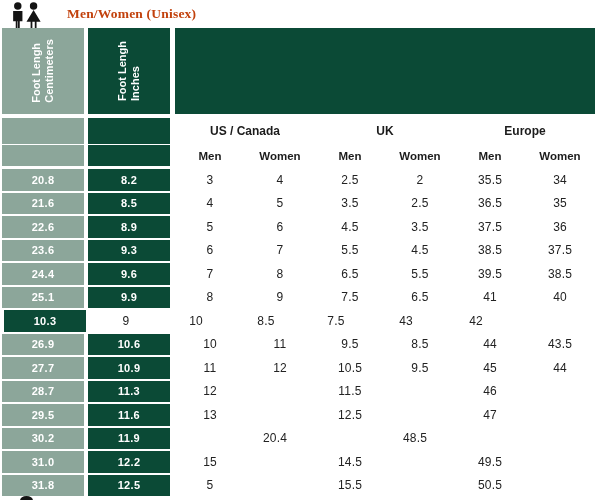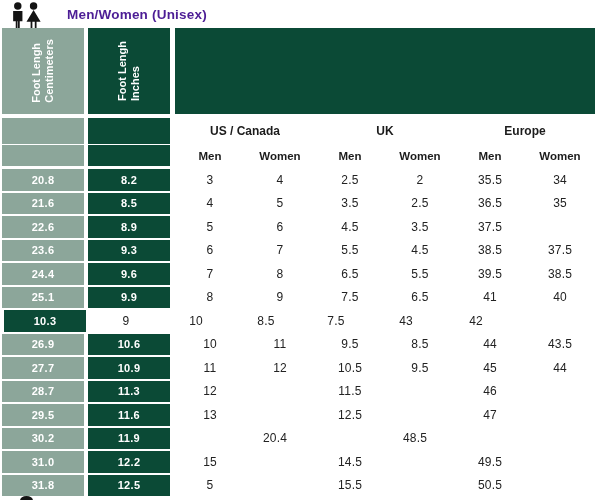--- a/index.html
+++ b/index.html
@@ -12,22 +12,23 @@
   .page { position: relative; width: 600px; height: 500px; }
 
   
   .title-bar {
     height: 28px;
     display: flex; align-items: center;
   }
   .people-icon { width: 40px; height: 26px; margin-left: 8px; margin-top: 2px; flex: 0 0 auto; }
   .page-title {
     margin: 0 0 0 19px;
-    font-size: 13.5px; font-weight: 700; color: #4c1d95;
+    font-size: 13.5px; font-weight: 700; color: #c2410c;
     letter-spacing: .2px;
+    font-family: Liberation Serif, serif;
   }
 
   
   .trow { display: flex; }
   .cell { box-sizing: border-box; }
   .c1 { width: 82px; margin-left: 2px; }
   .c2 { width: 82px; margin-left: 4px; }
   .sage { background: var(--sage); }
   .dark { background: var(--dark-green); }
 
@@ -154,20 +155,21 @@
         <div class="dcell">35</div>
       </div>
       <div class="drow">
         <div class="cell c1 sage num">22.6</div>
         <div class="cell c2 dark num">8.9</div>
         <div class="dcell first-d">5</div>
         <div class="dcell">6</div>
         <div class="dcell">4.5</div>
         <div class="dcell">3.5</div>
         <div class="dcell">37.5</div>
+        <div class="dcell">36</div>
       </div>
       <div class="drow">
         <div class="cell c1 sage num">23.6</div>
         <div class="cell c2 dark num">9.3</div>
         <div class="dcell first-d">6</div>
         <div class="dcell">7</div>
         <div class="dcell">5.5</div>
         <div class="dcell">4.5</div>
         <div class="dcell">38.5</div>
         <div class="dcell">37.5</div>

